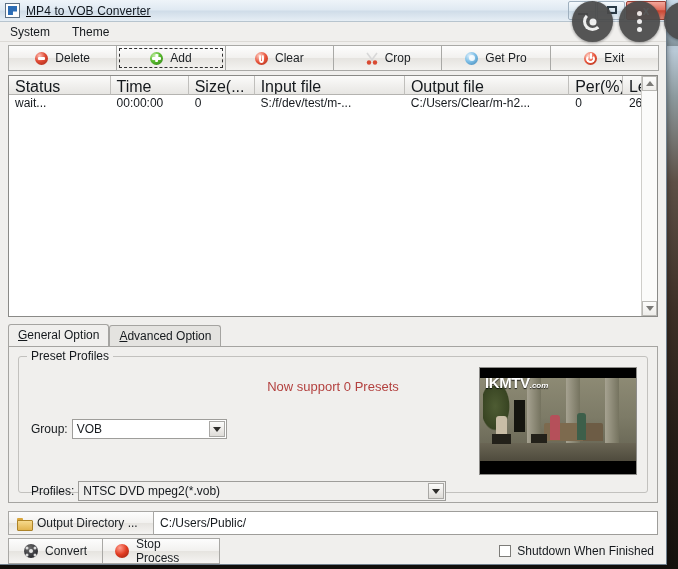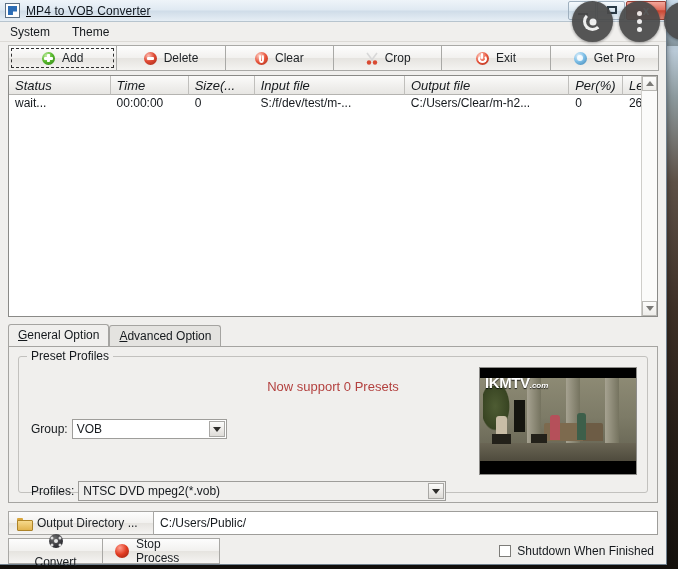--- a/index.html
+++ b/index.html
@@ -143,22 +143,22 @@
   
   #list-wrap {
     margin:0 8px; flex:1 1 auto; min-height:0;
     border:1px solid #8a8a87; background:#fff;
     display:flex; flex-direction:column; position:relative;
   }
   #list-header { display:flex; height:19px; flex:0 0 19px; background:#f1f0ee; }
   .lh-cell {
     border-right:1px solid #c0bfbc; border-bottom:1px solid #b4b3b0;
     background: linear-gradient(180deg,#fbfbfa 0%, #f0efed 55%, #e7e6e3 100%);
-    font-size:13px; color:#15191d; padding:2px 0 0 6px;
-    overflow:hidden; white-space:nowrap;font-style:italic;
+    font-size:16px; color:#15191d; padding:2px 0 0 6px;
+    overflow:hidden; white-space:nowrap;
   }
   #list-body { flex:1 1 auto; position:relative; overflow:hidden; }
   .lb-row { display:flex; height:18px; font-size:12px; color:#15191d; }
   .lb-cell { padding:1px 0 0 6px; overflow:hidden; white-space:nowrap; }
   
   #list-scroll {
     position:absolute; right:0; top:0; bottom:0; width:16px;
     background:#f3f2f0; border-left:1px solid #cfceca;
     display:flex; flex-direction:column; justify-content:space-between;
   }
@@ -283,21 +283,21 @@
     display:flex; align-items:center; padding-left:6px;
   }
   
   #bottom-row { margin:3px 8px 0 8px; display:flex; align-items:center; flex:0 0 26px; height:26px; }
   .bt-btn {
     height:26px; border:1px solid #a9a8a5;
     background: linear-gradient(180deg,#fdfdfd 0%, #f2f1ef 48%, #e6e4e0 52%, #f5f4f2 100%);
     display:flex; align-items:center; justify-content:center; gap:7px;
     font-size:12px; color:#1b1f23; padding:0 12px;
   }
-  #btn-convert { width:95px;flex-direction:column; }
+  #btn-convert { width:95px; }
   #btn-stop { width:118px; margin-left:-1px; }
   .reel-ico {
     width:14px; height:14px; border-radius:50%; position:relative; flex:0 0 14px;
     background: radial-gradient(circle at 38% 32%, #6e6e6e 0%, #35353a 60%, #18181c 100%);
   }
   .reel-ico:after{
     content:""; position:absolute; left:5px; top:5px; width:4px; height:4px;
     border-radius:50%; background:#e8e8e8;
     box-shadow: -4px -3px 0 -.5px #dcdcdc, 4px -3px 0 -.5px #dcdcdc,
                 -4px 4px 0 -.5px #dcdcdc, 4px 4px 0 -.5px #dcdcdc;
@@ -359,53 +359,53 @@
       </div>
     </div>
   </div>
 
   <div id="menubar">
     <div class="menu-item">System</div>
     <div class="menu-item">Theme</div>
   </div>
 
   <div id="toolbar">
+    <div class="tb-btn">
+      <span class="tb-ico ico-red"></span>
+      <span>Delete</span>
+    </div>
     <div class="tb-btn focused">
       <span class="tb-ico ico-green">
           <i class="plus-h"></i>
         </span>
       <span>Add</span>
-    </div>
-    <div class="tb-btn">
-      <span class="tb-ico ico-red"></span>
-      <span>Delete</span>
     </div>
     <div class="tb-btn">
       <span class="tb-ico ico-clear"></span>
       <span>Clear</span>
     </div>
     <div class="tb-btn">
       <span class="tb-ico ico-crop">
         <svg width="14" height="13" viewBox="0 0 14 13">
           <path d="M2 1 L8 9 M12 1 L6 9" stroke="#d8d8d8" stroke-width="1.6" fill="none"></path>
           <circle cx="4" cy="10.5" r="2.2" fill="#d94a32"></circle>
           <circle cx="10" cy="10.5" r="2.2" fill="#d94a32"></circle>
         </svg>
       </span>
       <span>Crop</span>
     </div>
     <div class="tb-btn">
+      <span class="tb-ico ico-blue ico-pro"></span>
+      <span>Get Pro</span>
+    </div>
+    <div class="tb-btn">
       <span class="tb-ico ico-exit">
           <i class="ring"></i>
         </span>
       <span>Exit</span>
-    </div>
-    <div class="tb-btn">
-      <span class="tb-ico ico-blue ico-pro"></span>
-      <span>Get Pro</span>
     </div>
   </div>
 
   <div id="list-wrap">
     <div id="list-header">
       <div class="lh-cell" style="width:108px">Status</div>
       <div class="lh-cell" style="width:83px">Time</div>
       <div class="lh-cell" style="width:70px">Size(...</div>
       <div class="lh-cell" style="width:160px">Input file</div>
       <div class="lh-cell" style="width:175px">Output file</div>

